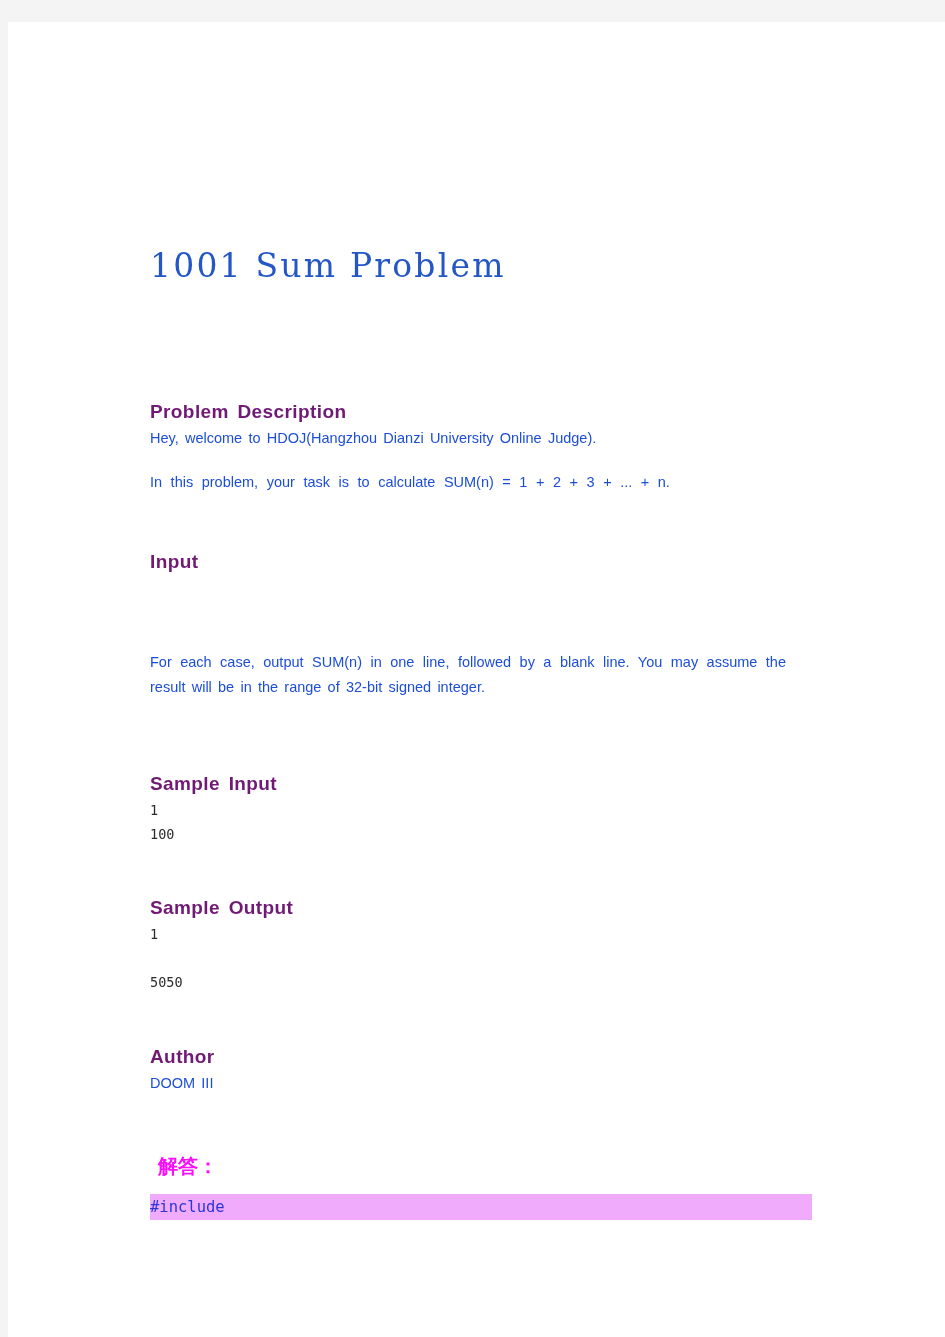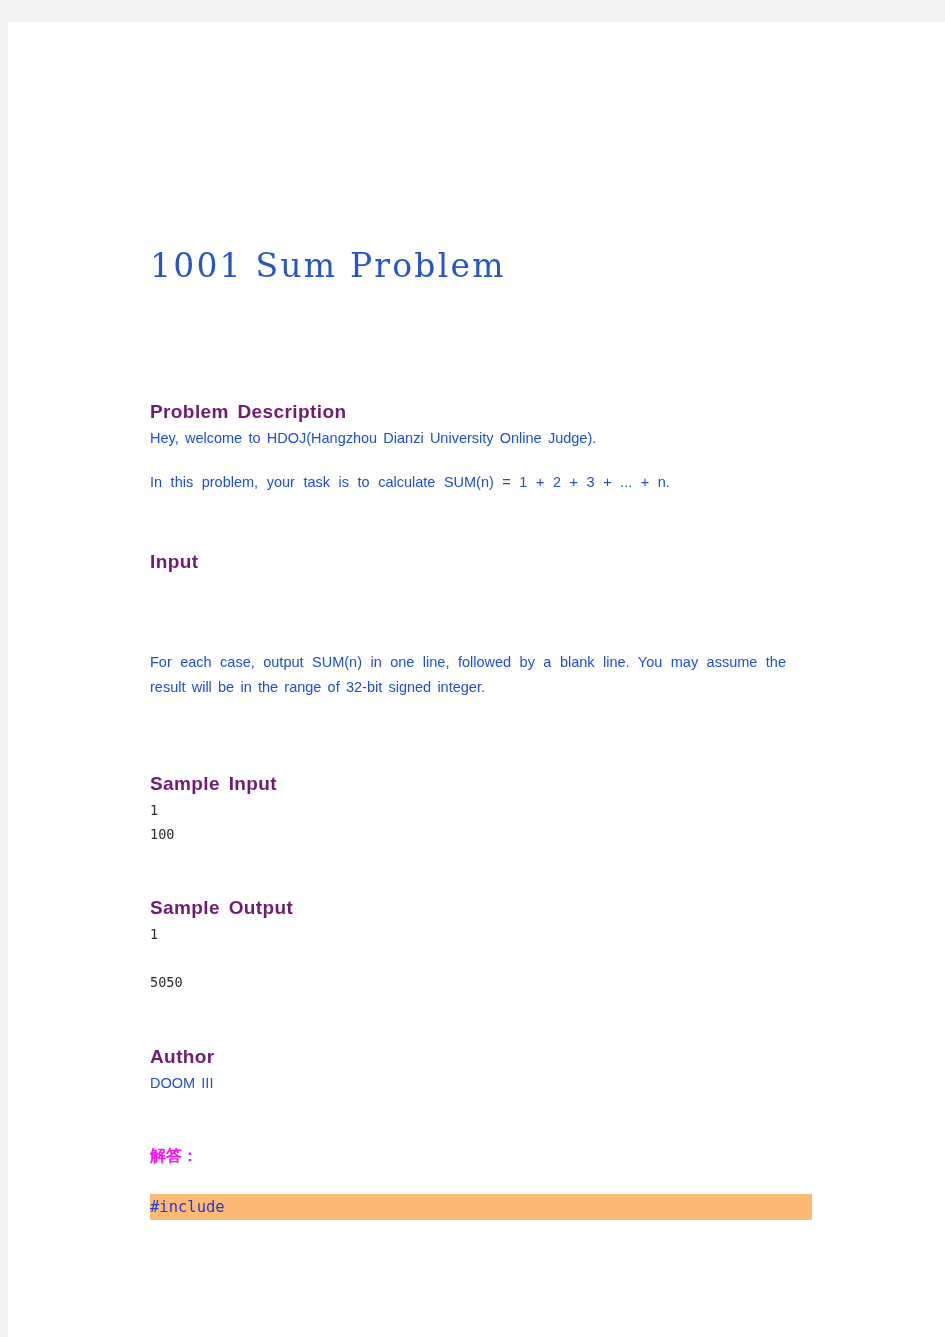--- a/index.html
+++ b/index.html
@@ -92,32 +92,32 @@
     font-family: "DejaVu Sans Mono", "Liberation Mono", monospace;
     font-size: 13.5px;
     color: #2b2b2b;
     line-height: 24px;
     margin: 0;
     white-space: pre;
   }
 
   .cjk-note {
     font-family: "DejaVu Sans", sans-serif;
-    font-size: 16px;
+    font-size: 20px;
     font-weight: bold;
     color: #fa0ffa;
-    margin: 0;
+    margin: 8px;
     line-height: 1.2;
   }
 
   .code-line {
     font-family: "DejaVu Sans Mono", "Liberation Mono", monospace;
     font-size: 15.5px;
     color: #2b35d8;
-    background: #fdba74;
+    background: #f0abfc;
     line-height: 26px;
     width: 662px;
     margin: 0;
     padding: 0;
     white-space: pre;
   }
 </style>
 </head>
 <body>
 

